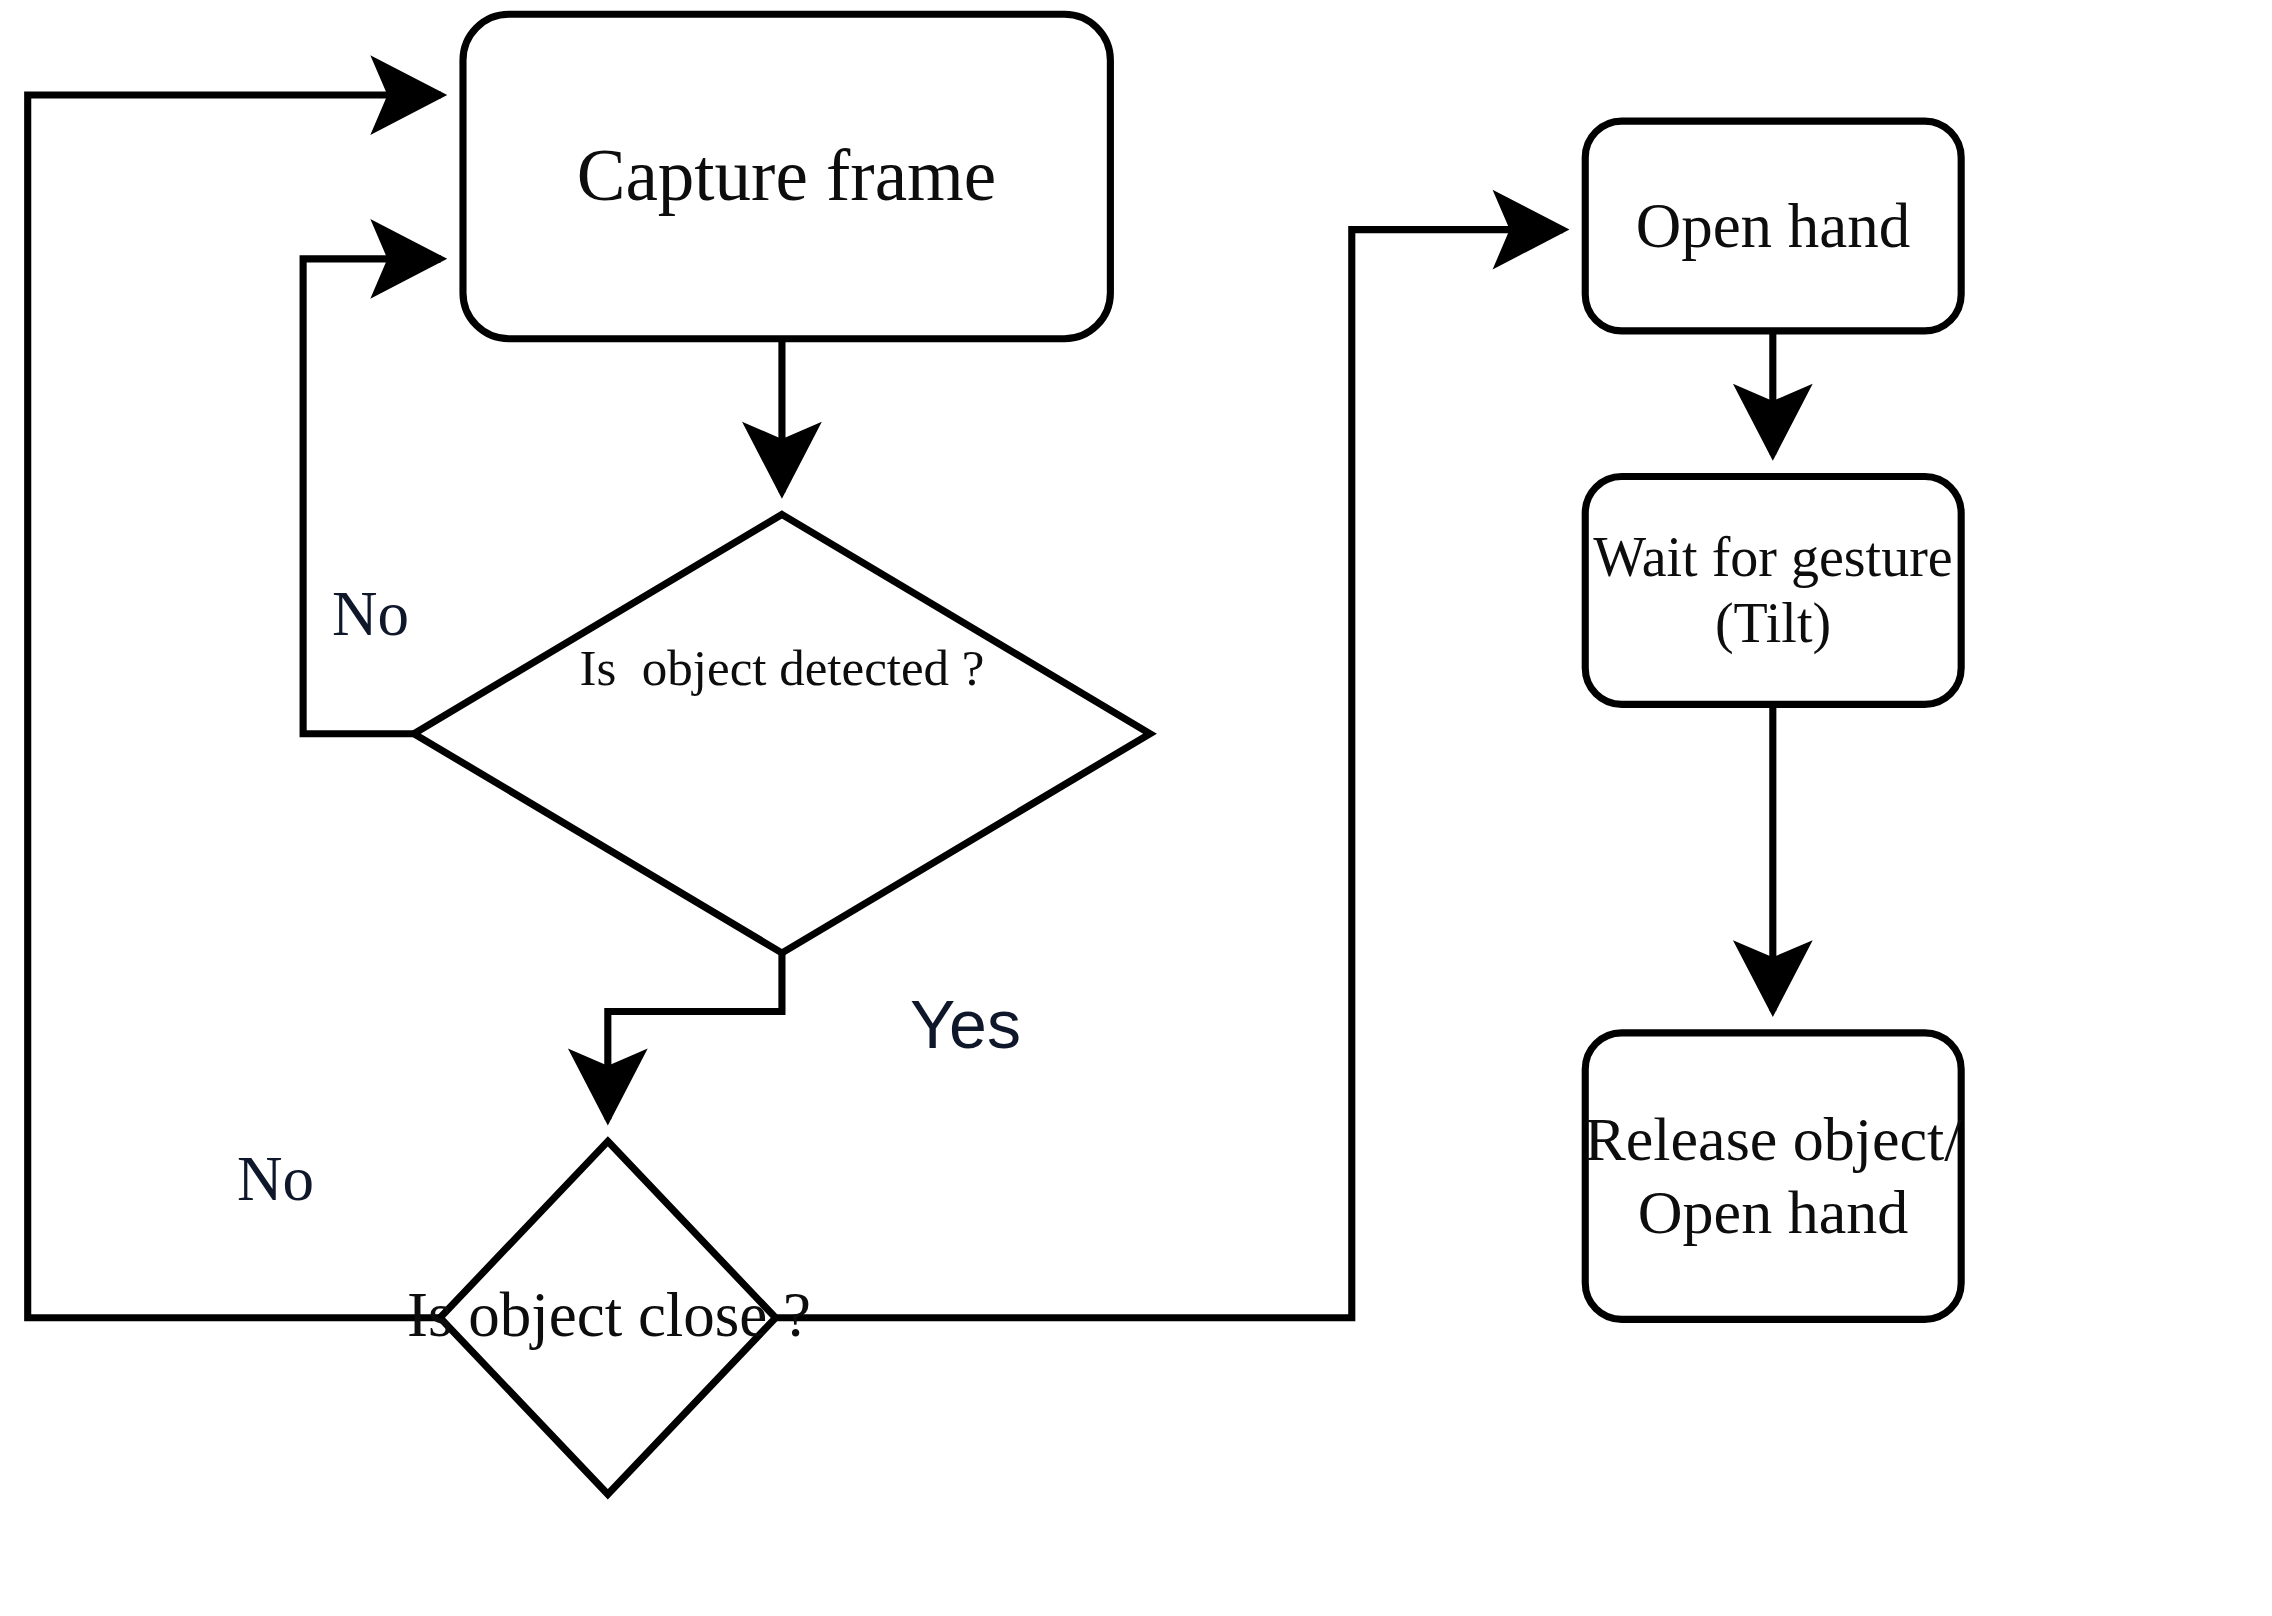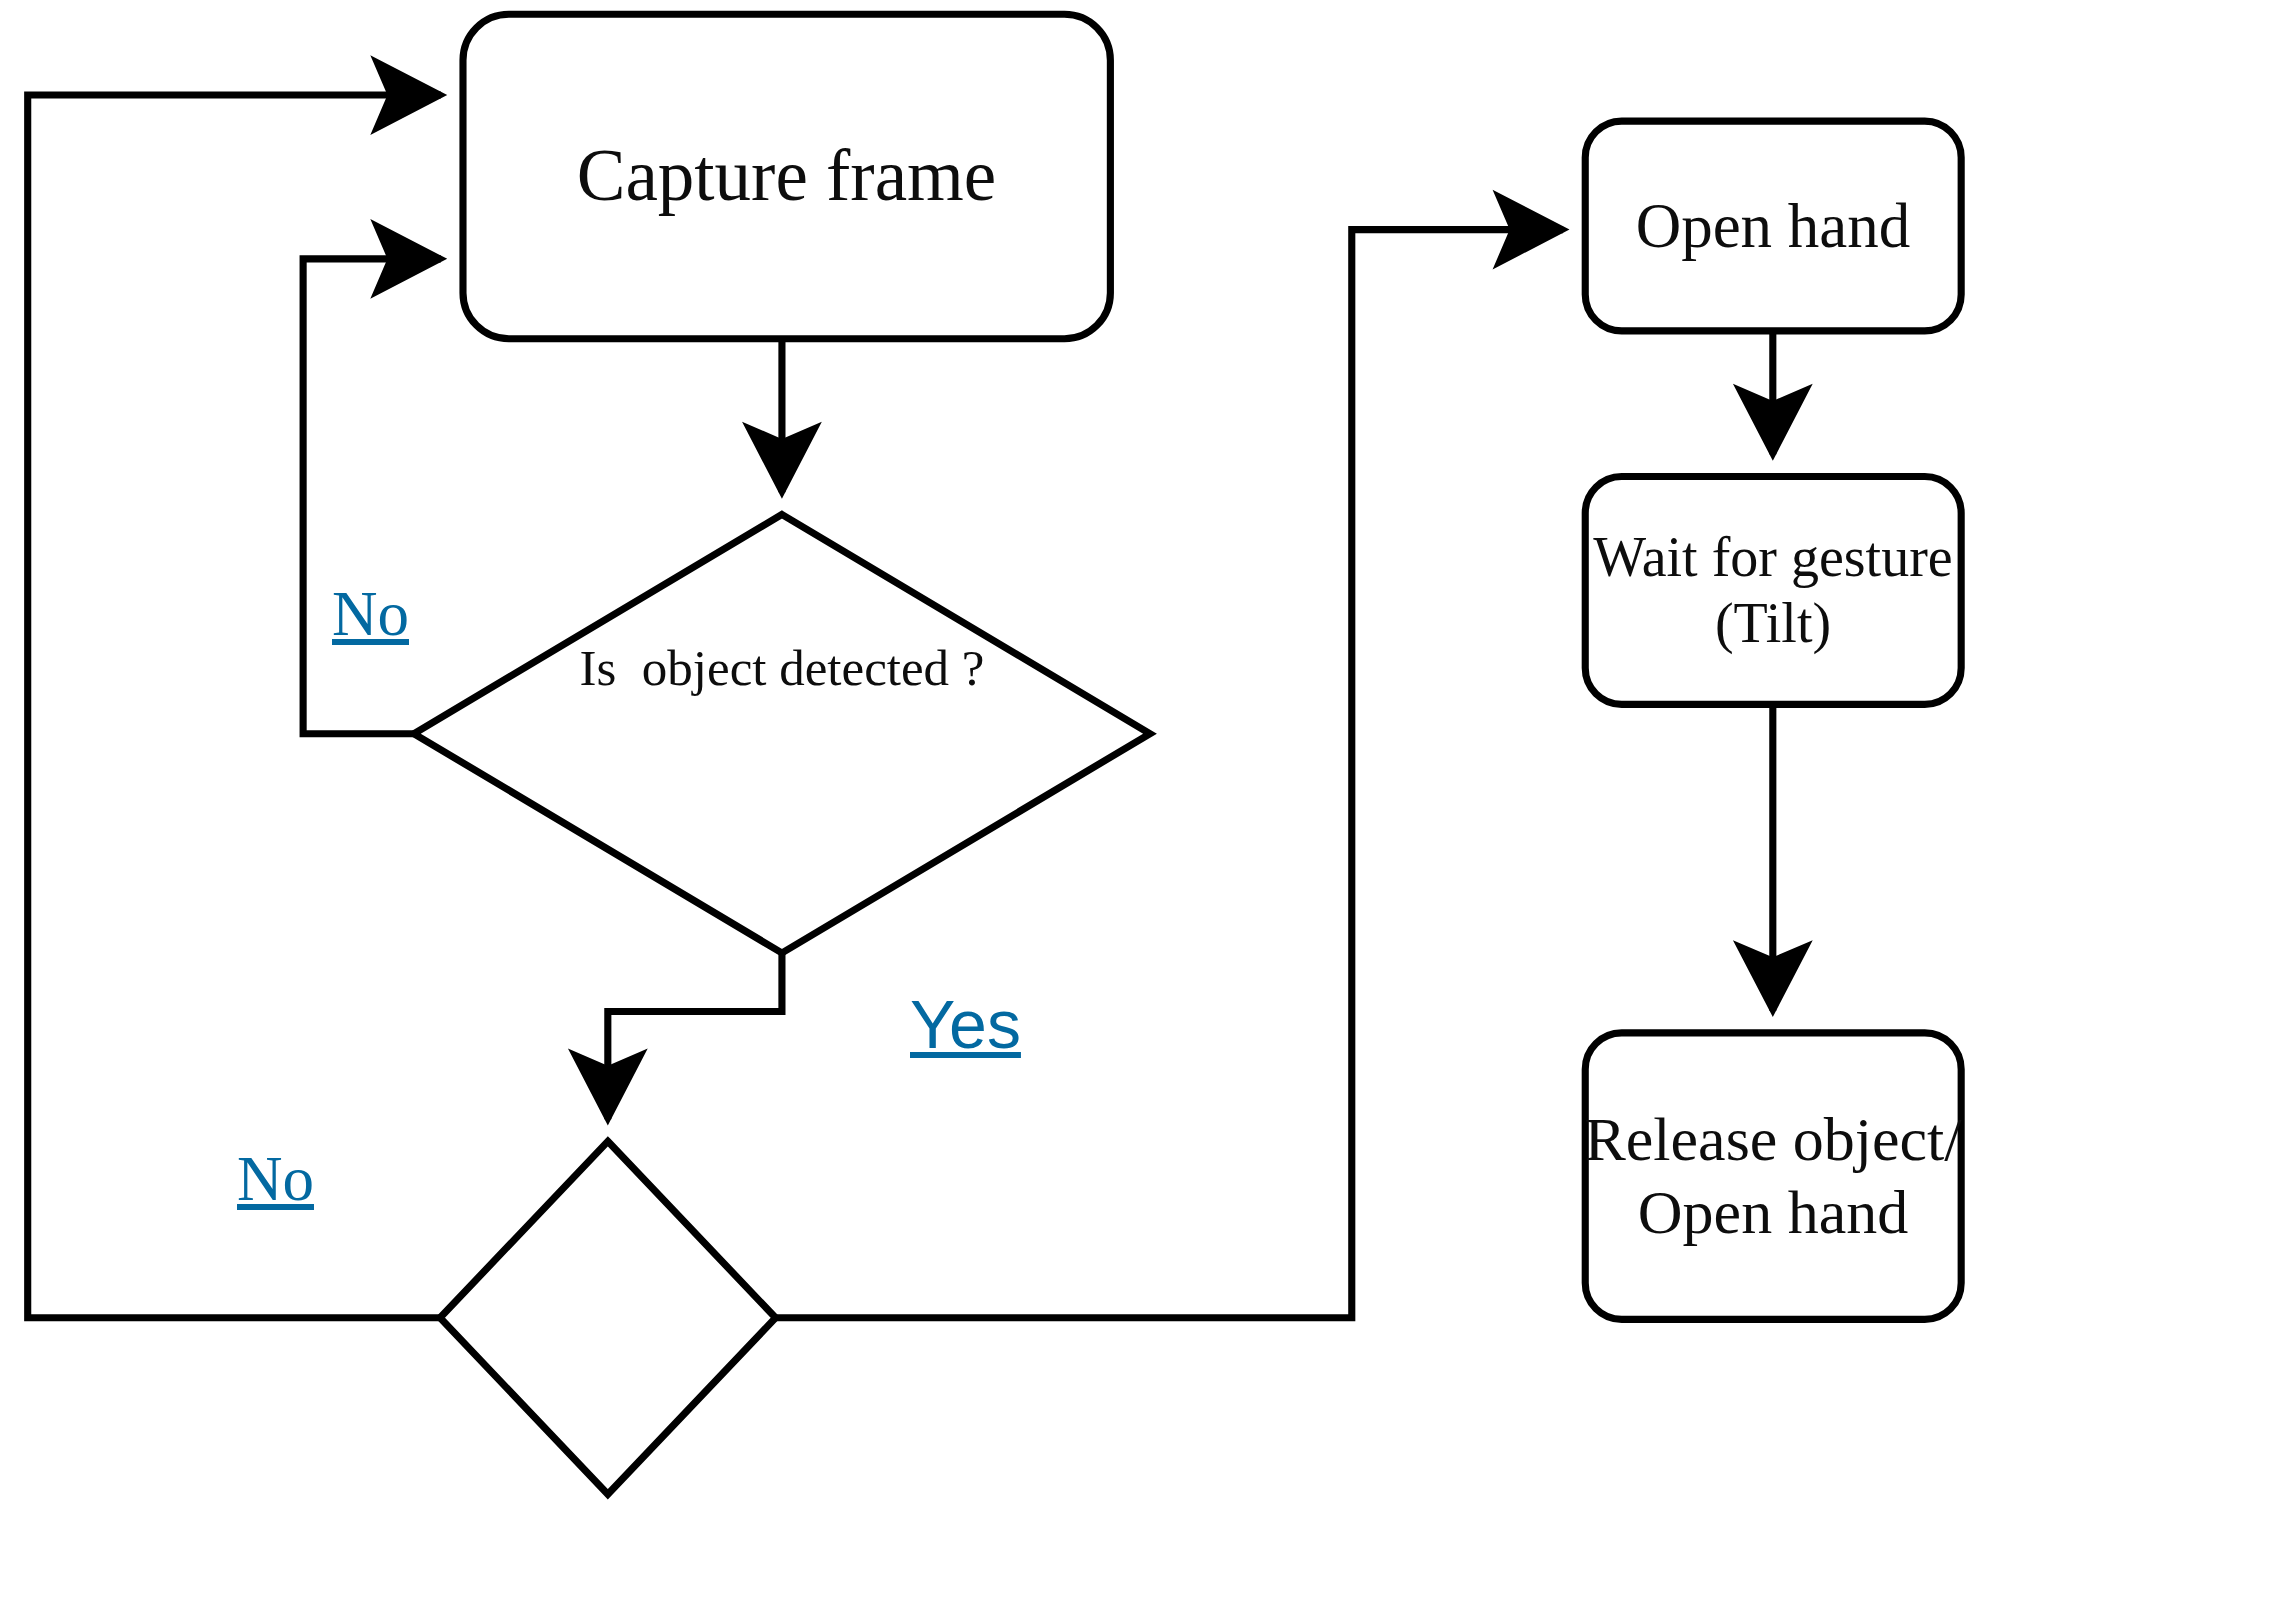--- a/index.html
+++ b/index.html
@@ -29,23 +29,22 @@
     justify-content: center;
     text-align: center;
     color: #0d0d0d;
     font-family: "Liberation Serif", "DejaVu Serif", serif;
     line-height: 1.18;
     white-space: pre;
     pointer-events: none;
   }
   .edge-label {
     position: absolute;
-    color: #0369a1;
+    color: #0f172a;
     white-space: pre;
-    text-decoration: underline;
   }
   .edge-label.serif {
     font-family: "Liberation Serif", "DejaVu Serif", serif;
   }
   .edge-label.sans {
     font-family: "Liberation Sans", "DejaVu Sans", sans-serif;
   }
 </style>
 </head>
 <body>
@@ -93,20 +92,21 @@
     <path d="M 2240 418 L 2240 574" fill="none" stroke="#000000" stroke-width="9" marker-end="url(#arrowhead)"></path>
 
     
     <path d="M 2240 890 L 2240 1277" fill="none" stroke="#000000" stroke-width="9" marker-end="url(#arrowhead)"></path>
   </svg>
 
   <div class="node-label" style="left:463px; top:14.2px; width:647px; height:324px; font-size:73px;text-align:center;">Capture frame</div>
 
   <div class="node-label" style="left:414px; top:625px; width:736px; height:87px; font-size:51px;">Is  object detected ?</div>
 
+  <div class="node-label" style="left:427px; top:1274px; width:364px; height:83px; font-size:63px;">Is object close ?</div>
 
   <div class="node-label" style="left:1585px; top:121px; width:376px; height:210px; font-size:63px;">Open hand</div>
 
   <div class="node-label" style="left:1585px; top:476px; width:376px; height:228px; font-size:56px;">Wait for gesture
 (Tilt)</div>
 
   <div class="node-label" style="left:1585px; top:1033px; width:376px; height:286px; font-size:62px;">Release object/
 Open hand</div>
 
   <div class="edge-label serif" style="left:332px; top:578px; font-size:63px;">No</div>

